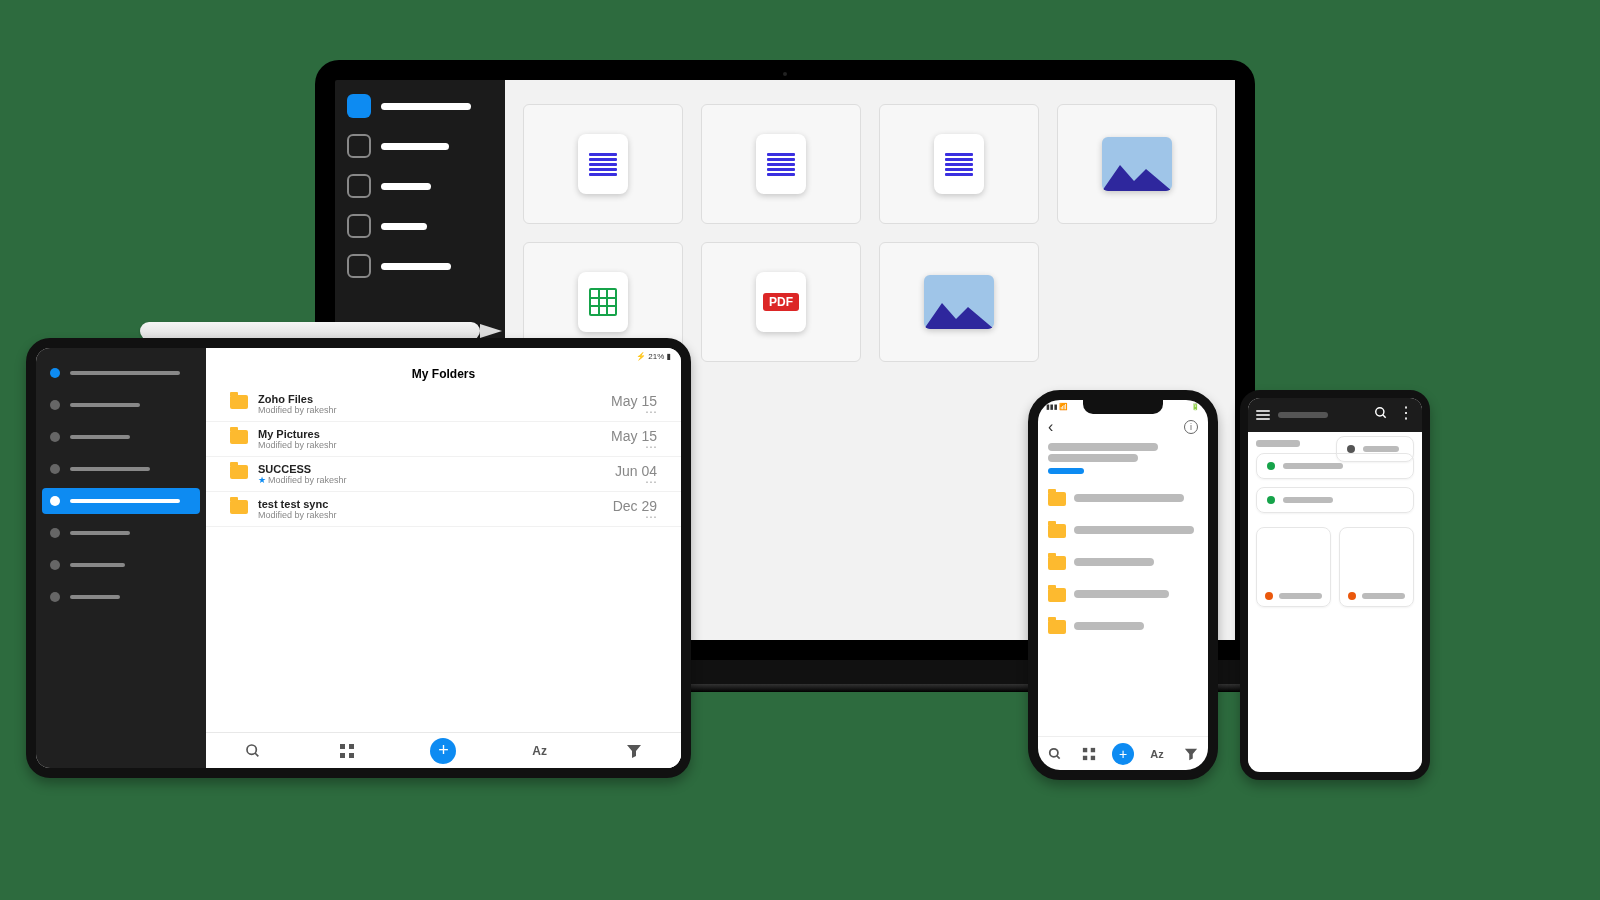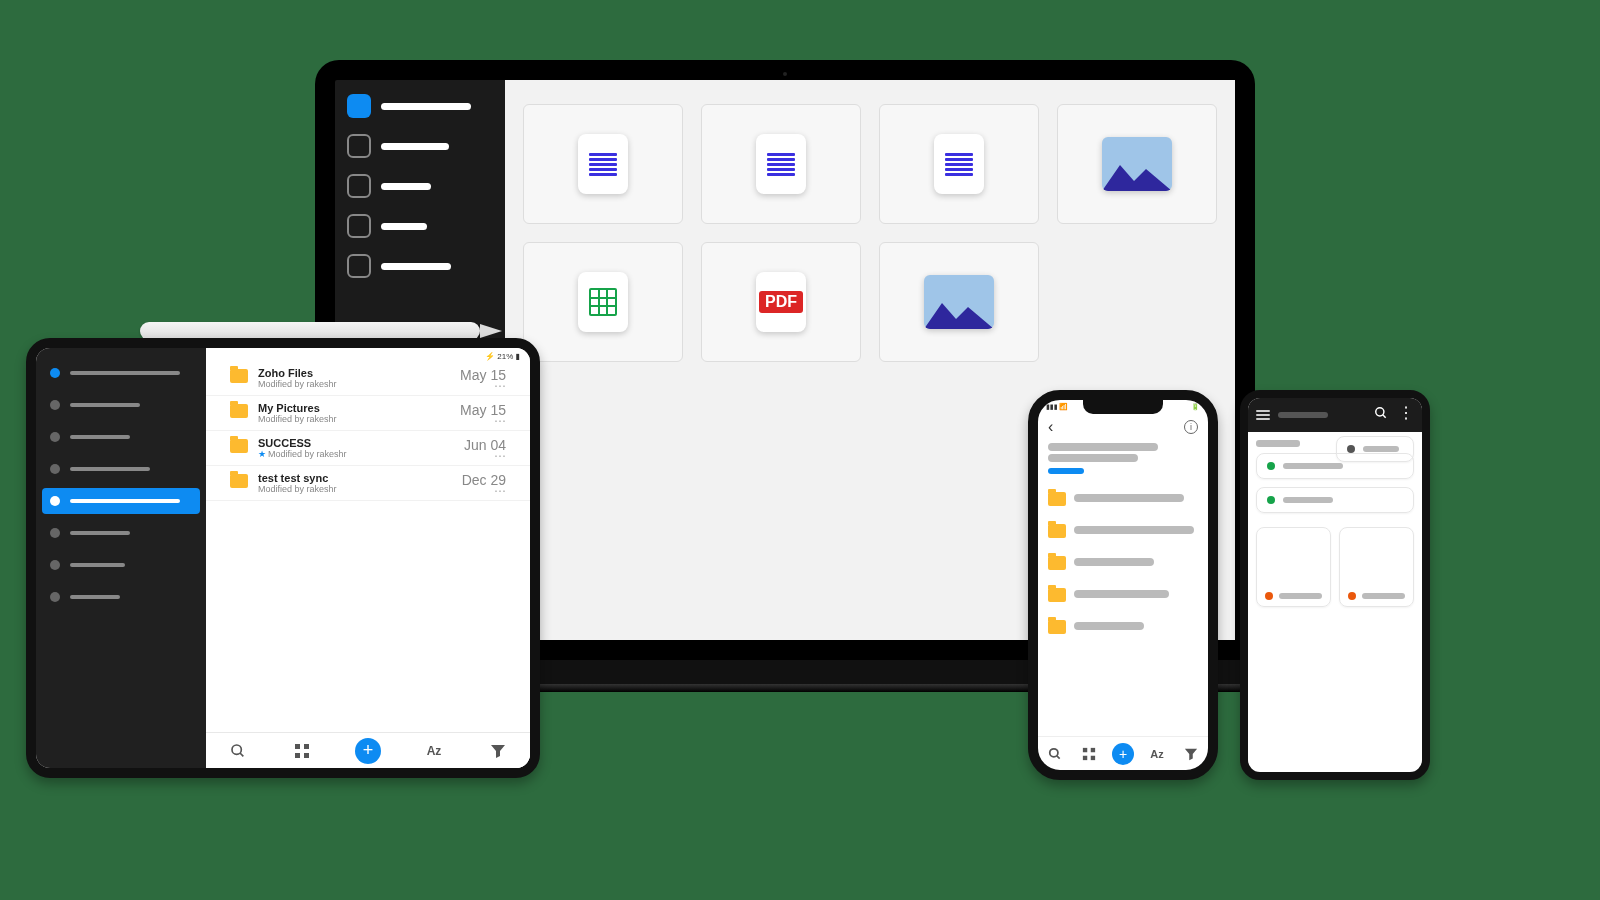--- a/index.html
+++ b/index.html
@@ -63,34 +63,34 @@
     width:50px; height:60px; background:#fff; border-radius:8px;
     box-shadow:0 2px 6px rgba(0,0,0,.2);
     display:flex; flex-direction:column; justify-content:center; align-items:center;
     position:relative;
   }
   .doc-lines span{ display:block; width:28px; height:3px; background:#3a2fe0; margin:2px 0; border-radius:1px;}
   .sheet-grid { width:28px; height:28px; background:#16a34a; border-radius:2px;
     display:grid; grid-template-columns:1fr 1fr 1fr; grid-template-rows:1fr 1fr 1fr;
     gap:2px; padding:2px; }
   .sheet-grid span{ background:#fff;}
-  .pdf-band { background:#dc2626; color:#fff; font-size:16px; font-weight:700;
+  .pdf-band { background:#dc2626; color:#fff; font-size:12px; font-weight:700;
     padding:2px 6px; border-radius:3px; }
   .img-icon {
     width:70px; height:54px; background:#9fc5e8; border-radius:6px; position:relative;
     overflow:hidden; box-shadow:0 2px 6px rgba(0,0,0,.2);
   }
   .img-mountain {
     position:absolute; bottom:0; left:0; right:0; height:36px;
   }
   .img-mountain svg{ width:100%; height:100%; display:block;}
 
   
   .tablet {
-    position:absolute; left:26px; top:338px; width:514px; height:440px;
+    position:absolute; left:26px; top:338px; width:665px; height:440px;
     border:10px solid #111; border-radius:24px; background:#fff;
     box-shadow:0 6px 12px rgba(0,0,0,.3); overflow:hidden;
   }
   .pencil {
     position:absolute; left:140px; top:322px; width:340px; height:18px;
     background:linear-gradient(#f5f5f5,#dcdcdc); border-radius:10px;
     box-shadow:0 1px 2px rgba(0,0,0,.3);
   }
   .pencil::after{
     content:""; position:absolute; right:-22px; top:2px; width:0;height:0;
@@ -325,20 +325,21 @@
     <div class="tab-nav-item">
         <div class="tab-dot"></div>
         <div class="tab-nav-bar" style="max-width:50px"></div>
       </div>
   </div>
   <div class="tab-right">
     <div class="tab-status">
       <span></span>
       <span>⚡ <span>21%</span> ▮</span>
     </div>
+    <div class="tab-heading">My Folders</div>
     <div id="tab-folders">
         <div class="tab-row">
           <div class="folder-icon"></div>
           <div>
             <div class="tab-row-name">Zoho Files</div>
             <div class="tab-row-meta">Modified by rakeshr</div>
           </div>
           <div class="tab-row-right">
             <div class="tab-row-date">May 15</div>
             <div class="tab-row-dots">⋯</div>

